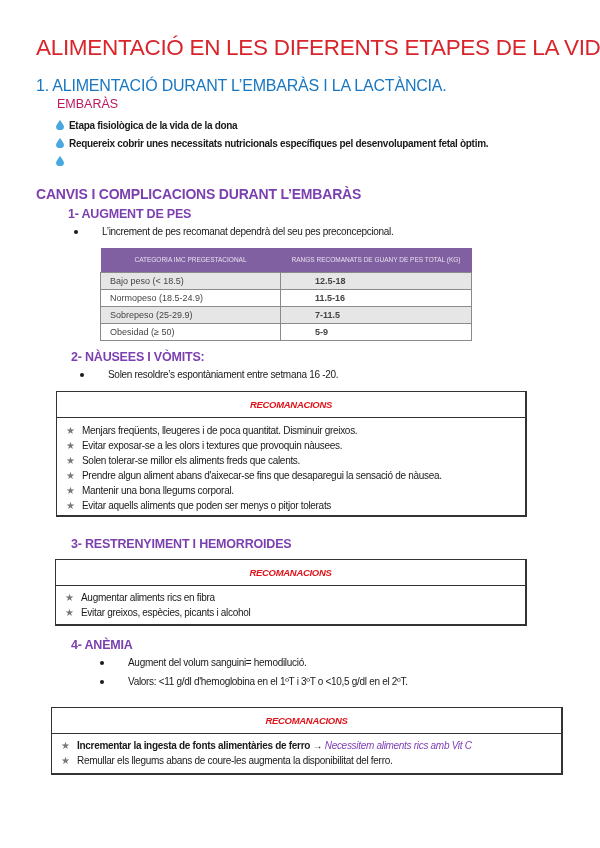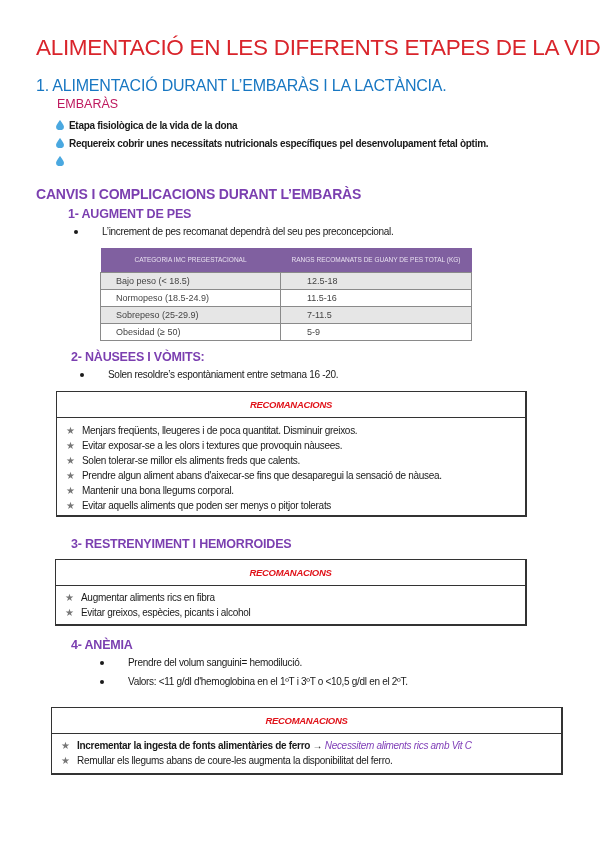--- a/index.html
+++ b/index.html
@@ -15,23 +15,23 @@
 
   .drop-list { left: 56px; top: 116px; font-weight: bold; }
   .drop-item { display: flex; align-items: center; height: 18px; font-size: 10px; letter-spacing: -0.3px; }
   .drop-icon { width: 8px; height: 10px; margin-right: 5px; display: inline-block; }
 
   .bullet-line { font-size: 10px; letter-spacing: -0.3px; display: flex; align-items: center; gap: 16px; }
   .dot { width: 4px; height: 4px; border-radius: 50%; background: #1a1a1a; display: inline-block; margin-right: 8px; }
 
   table.imc { position: absolute; left: 100px; top: 248px; width: 372px; border-collapse: collapse; font-size: 9px; color: #444; }
   table.imc th { background: #8060a0; color: #e8e0f0; font-weight: normal; font-size: 6.5px; height: 24px; letter-spacing: 0; text-transform: uppercase; }
-  table.imc td { height: 17px; border: 1px solid #8a8a8a; padding-left: 15px; }
+  table.imc td { height: 17px; border: 1px solid #8a8a8a; padding-left: 9px; }
   table.imc tr.odd td { background: #e6e6e6; }
-  table.imc td.val { padding-left: 26px; }
+  table.imc td.val { padding-left: 34px; font-weight: bold; }
   table.imc th.c1 { width: 180px; }
 
   .box { position: absolute; border: 1.5px solid #333; border-right-width: 2px; border-bottom-width: 2px; }
   .box-head { height: 26px; border-bottom: 1.5px solid #333; display: flex; align-items: center; justify-content: center; }
   .box-head span { color: #e0131a; font-style: italic; font-weight: bold; font-size: 9.5px; letter-spacing: -0.3px; }
   .box-body { padding: 5px 0 0 9px; }
   .star-item { display: flex; align-items: center; height: 15px; font-size: 10px; letter-spacing: -0.3px; }
   .star { color: #777; font-size: 10px; width: 16px; display: inline-block; }
   .purple-it { color: #8040b8; font-style: italic; }
 </style>
@@ -149,21 +149,21 @@
     <div class="star-item">
         <span class="star">★</span>
         <span>Evitar greixos, espècies, picants i alcohol</span>
       </div>
   </div>
 </div>
 
 <div class="abs h3" style="left:71px; top:638px;">4- ANÈMIA</div>
 <div class="abs bullet-line" style="left:100px; top:657px;">
   <span class="dot"></span>
-  <span>Prendre del volum sanguini= hemodilució.</span>
+  <span>Augment del volum sanguini= hemodilució.</span>
 </div>
 <div class="abs bullet-line" style="left:100px; top:676px;">
   <span class="dot"></span>
   <span>Valors: &lt;11 g/dl d'hemoglobina en el 1ºT i 3ºT o &lt;10,5 g/dl en el 2ºT.</span>
 </div>
 
 <div class="box" style="left:51px; top:707px; width:512px; height:68px;">
   <div class="box-head">
     <span>RECOMANACIONS</span>
   </div>

